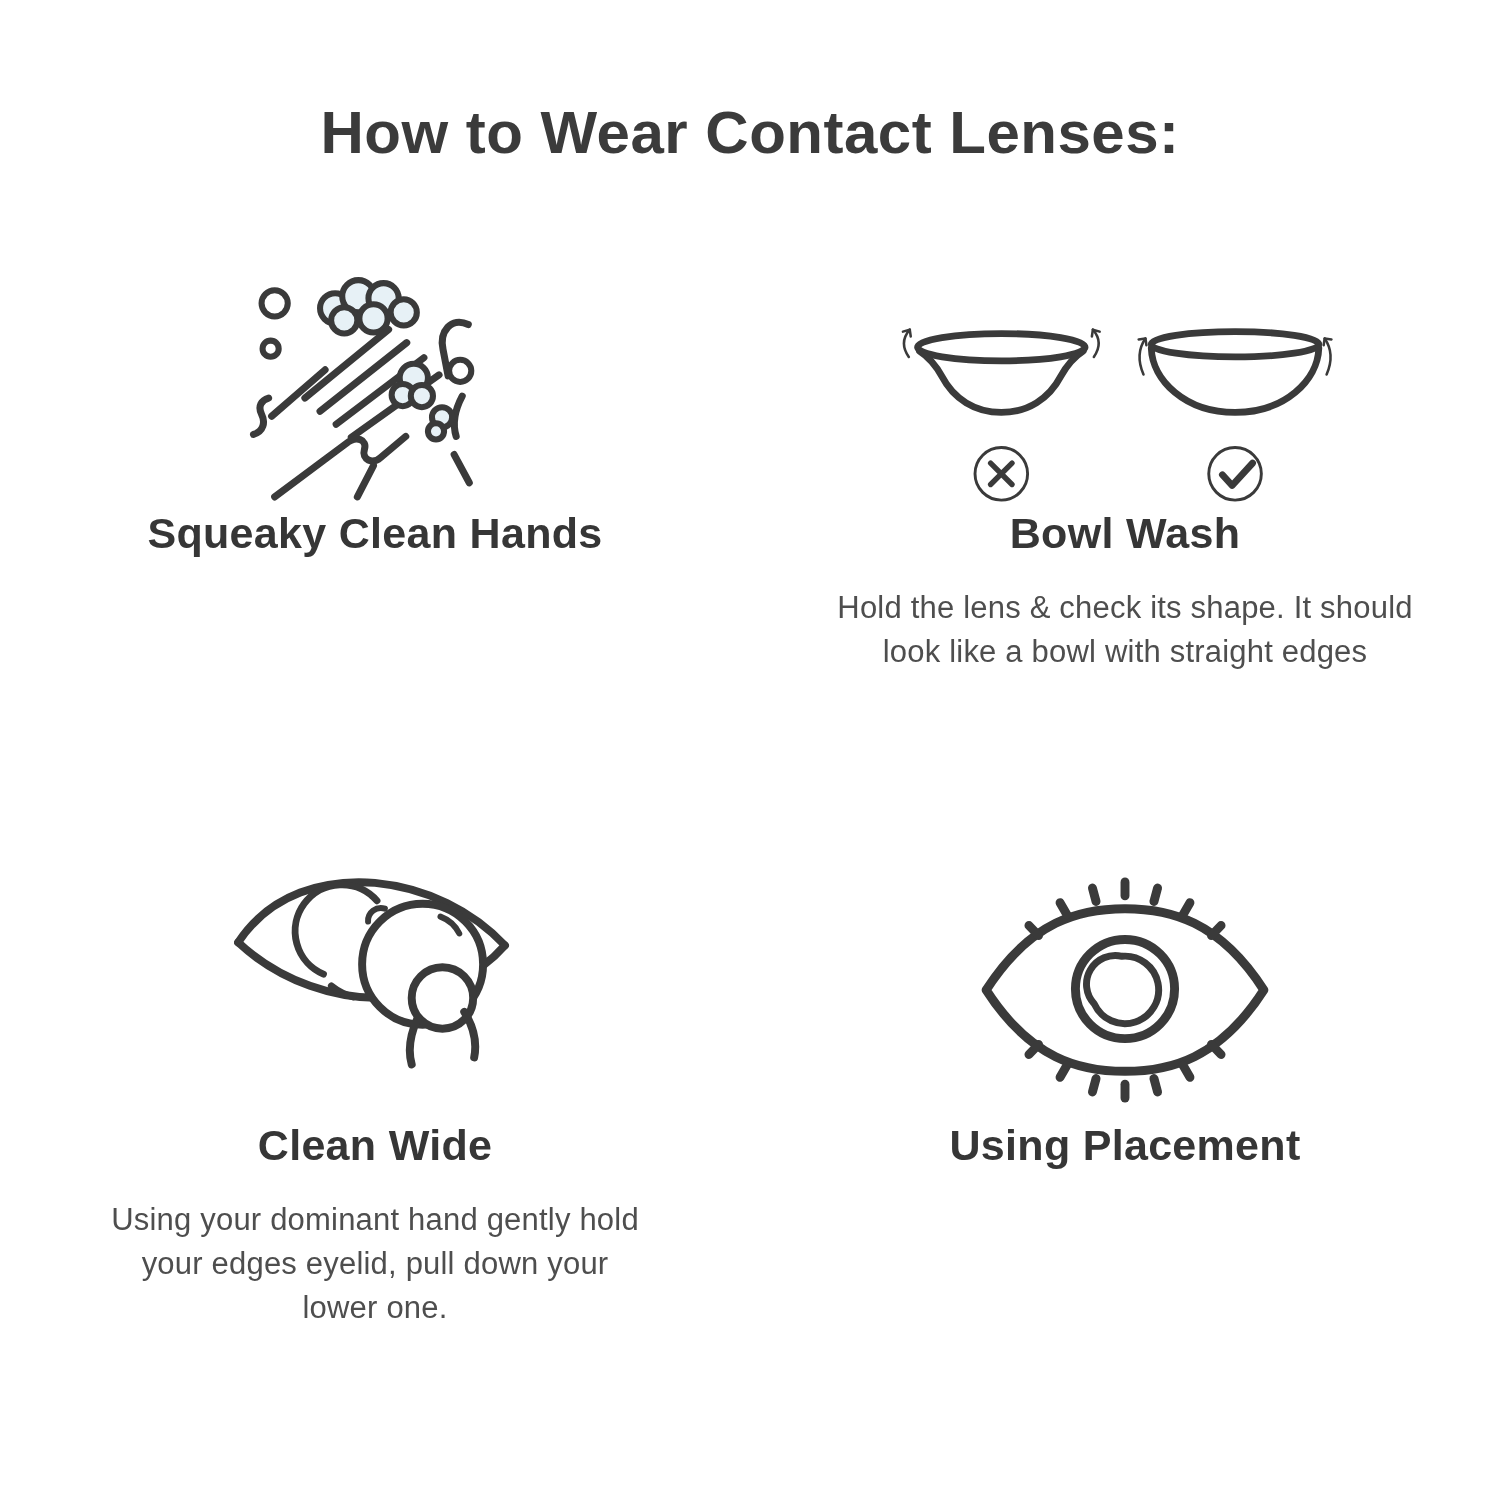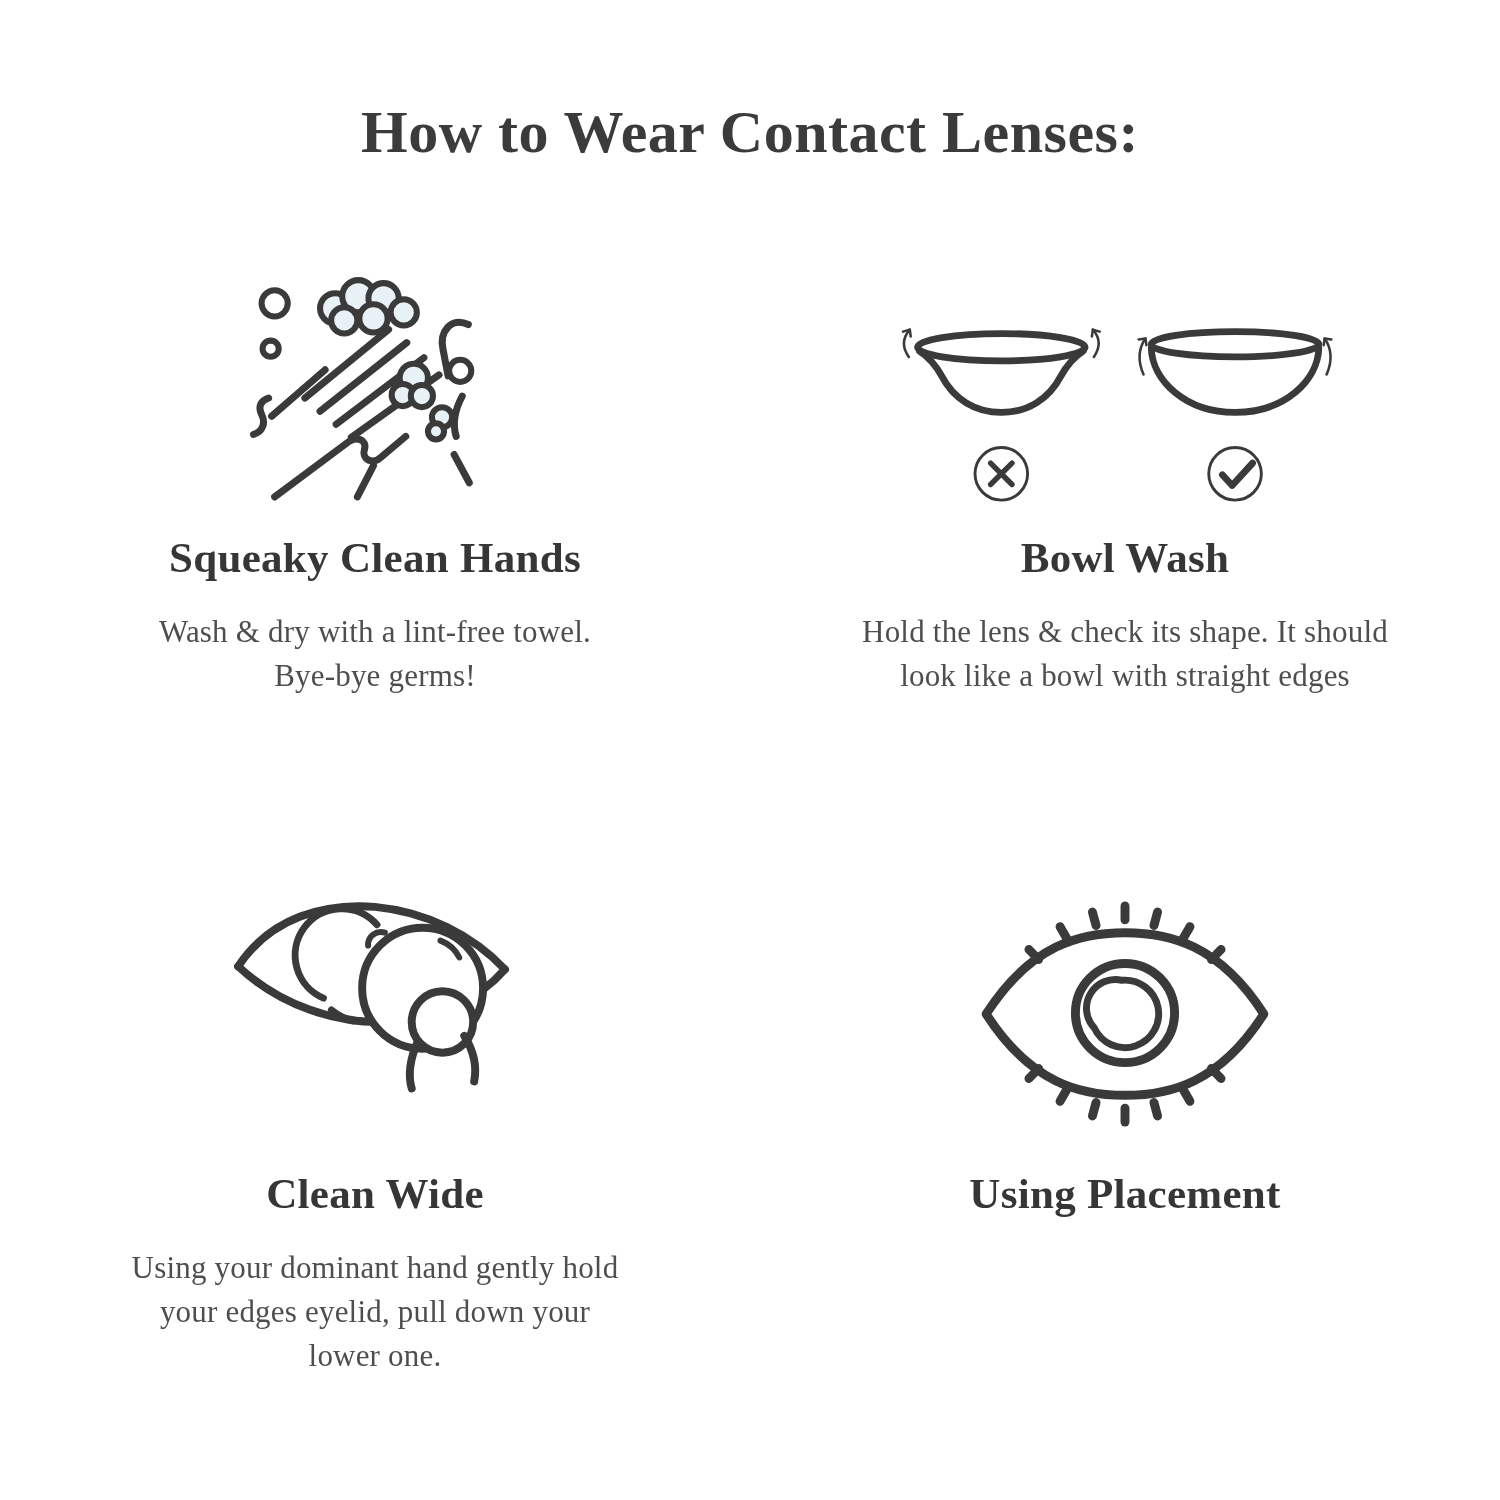--- a/index.html
+++ b/index.html
@@ -7,21 +7,21 @@
     --foam:#e7f1f6;
     --title:#3b3b3b;
     --heading:#363636;
     --body:#4e4e4e;
     --bg:#ffffff;
   }
   *{margin:0;padding:0;box-sizing:border-box;}
   html,body{background:var(--bg);}
   .page{
     width:1500px;height:1472px;background:var(--bg);
-    font-family:Liberation Serif, serif;
+    font-family:Liberation Sans, sans-serif;
     overflow:hidden;position:relative;
   }
   .page-title{
     padding-top:98px;text-align:center;
     font-size:60px;font-weight:700;color:var(--title);
     letter-spacing:0.5px;
   }
   .steps-grid{
     margin-top:92px;
     display:grid;
@@ -31,21 +31,20 @@
   .step{
     display:flex;flex-direction:column;align-items:center;text-align:center;
   }
   .icon-box{
     height:250px;display:flex;align-items:flex-end;justify-content:center;
   }
   .icon-box.row2{
     height:262px;align-items:center;
   }
   .step-title{
-    margin-top:24px;
     font-size:43px;font-weight:700;color:var(--heading);
     letter-spacing:0.3px;
   }
   .step-desc{
     margin-top:28px;
     font-size:31px;color:var(--body);line-height:1.42;
     white-space:pre-line;letter-spacing:0.2px;
   }
   svg{display:block;}
   .ln{fill:none;stroke:var(--stroke);stroke-linecap:round;stroke-linejoin:round;}
@@ -94,22 +93,20 @@
           <g class="foam" stroke-width="6">
             <circle cx="168" cy="110" r="14"></circle>
             <circle cx="157" cy="127" r="11"></circle>
             <circle cx="176" cy="128" r="11"></circle>
             <circle cx="196" cy="149" r="10"></circle>
             <circle cx="190" cy="163" r="8"></circle>
           </g>
         </svg>
       </div>
       <h2 class="step-title">Squeaky Clean Hands</h2>
-      <p class="step-desc">Wash &amp; dry with a lint-free towel.
-Bye-bye germs!</p>
     </section>
 
     <section class="step">
       <div class="icon-box">
         <svg width="448" height="197" viewBox="0 0 460 202">
 
           <g class="ln">
             <ellipse cx="103" cy="36" rx="86" ry="14" stroke-width="7"></ellipse>
             <path d="M19,40 C30,47 36,55 42,66 C54,89 76,103 103,103 C130,103 152,89 164,66 C170,55 176,47 187,40" stroke-width="7"></path>
             <g stroke-width="2.6">

